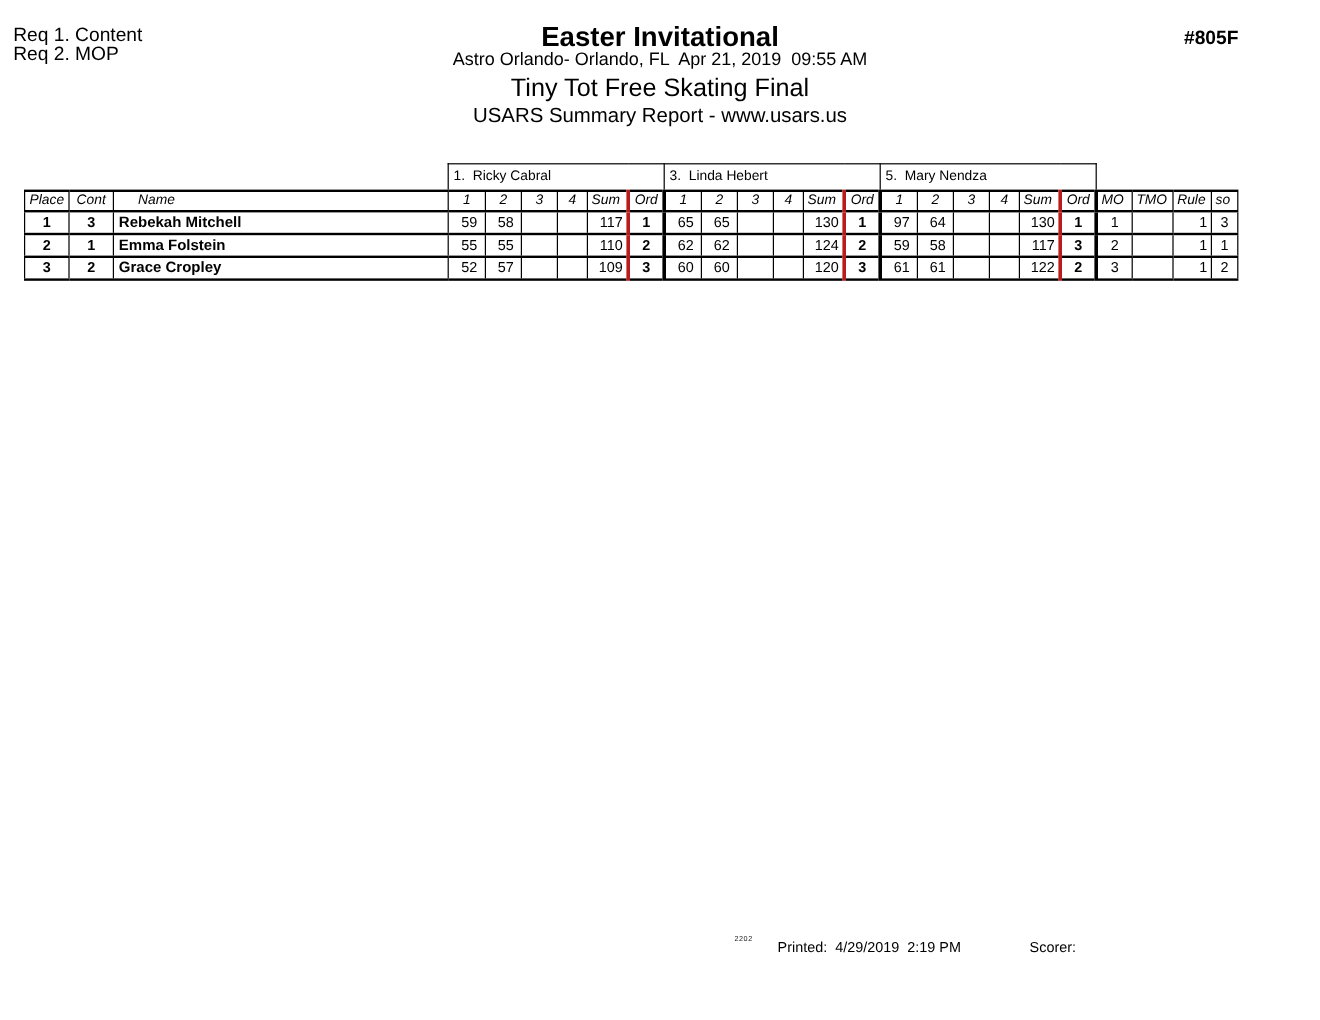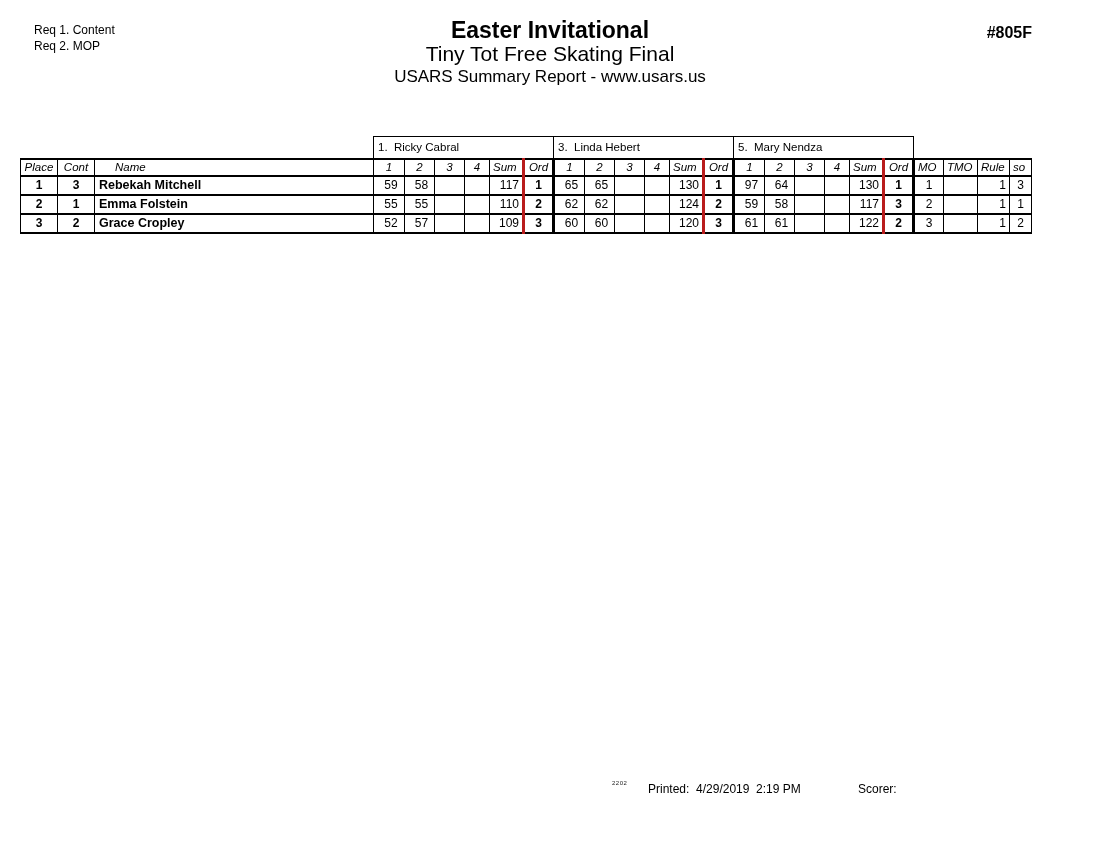--- a/index.html
+++ b/index.html
@@ -5,21 +5,21 @@
   * { margin:0; padding:0; box-sizing:border-box; }
   html,body { background:#fff; }
   body {
     width:1100px; height:850px; position:relative;
     font-family:"Liberation Sans", sans-serif; color:#000;
     overflow:hidden;
   }
   .pre { white-space:pre; }
 
   
-  .req-block { position:absolute; left:34px; top:22px; font-size:12px; line-height:16px; }
+  .req-block { position:absolute; left:11px; top:22px; font-size:16px; line-height:16px; }
   .center-head { position:absolute; left:0; top:20px; width:1100px; text-align:center; }
   .event-title { font-size:23px; font-weight:bold; line-height:20px; }
   .venue-line  { font-size:15px; line-height:20px; }
   .report-title{ font-size:21px; font-weight:normal; line-height:25px; margin-top:1px; }
   .report-sub  { font-size:17px; line-height:22px; }
   .event-num   { position:absolute; right:68px; top:24px; font-size:16px; font-weight:bold; }
 
   
   .tbl-wrap { position:absolute; left:20px; top:136px; }
   table { border-collapse:collapse; table-layout:fixed; }
@@ -48,20 +48,21 @@
 </head>
 <body>
 
 <div class="req-block">
   <div>Req 1. Content</div>
   <div>Req 2. MOP</div>
 </div>
 
 <div class="center-head">
   <div class="event-title">Easter Invitational</div>
+  <div class="venue-line pre">Astro Orlando- Orlando, FL  Apr 21, 2019  09:55 AM</div>
   <div class="report-title">Tiny Tot Free Skating Final</div>
   <div class="report-sub">USARS Summary Report - www.usars.us</div>
 </div>
 
 <div class="event-num">#805F</div>
 
 <div class="tbl-wrap">
 <table>
   <colgroup>
     <col style="width:37px">

